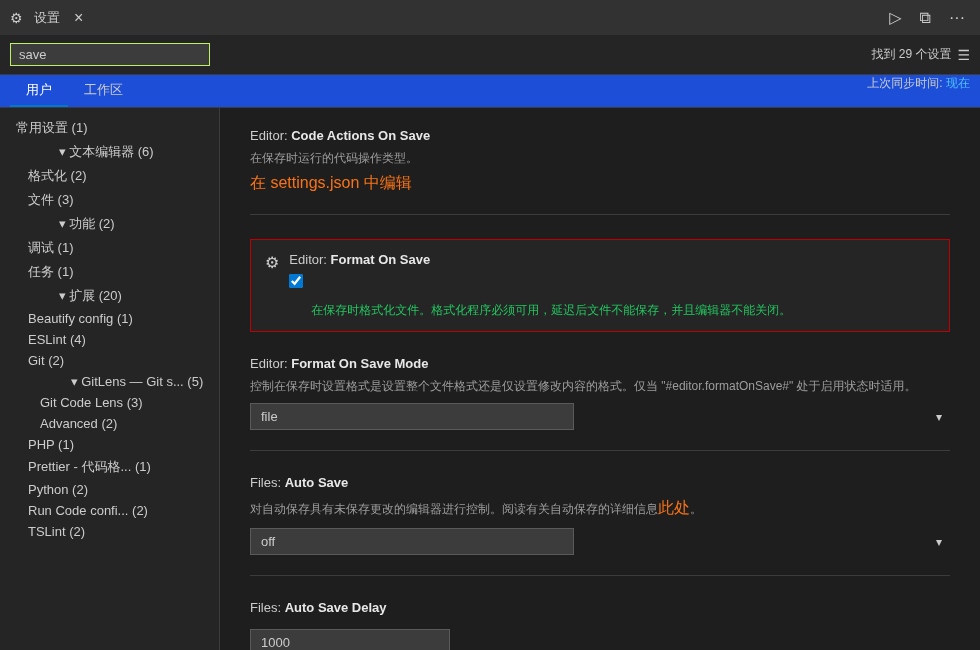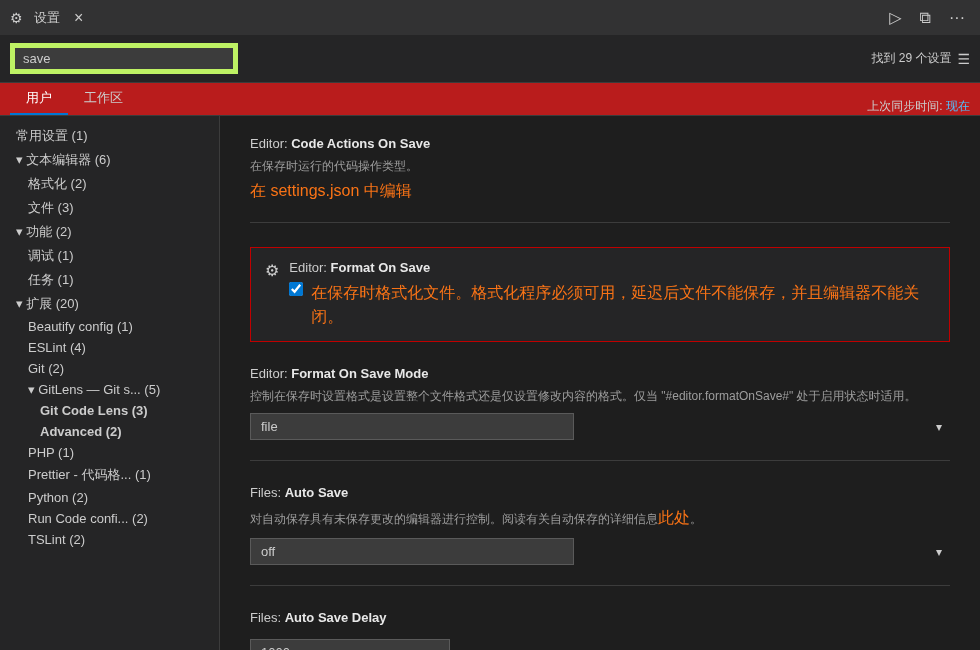--- a/index.html
+++ b/index.html
@@ -63,26 +63,26 @@
     .search-bar {
       background: #252526;
       padding: 8px 10px;
       display: flex;
       align-items: center;
       justify-content: space-between;
       flex-shrink: 0;
       border-bottom: 1px solid #3c3c3c;
     }
     .search-input-wrapper {
-      border: 5px solid #bef264;
+      border: 1px solid #bef264;
       background: #3c3c3c;
       display: flex;
       align-items: center;
       padding: 3px 8px;
-      width: 228px;
+      width: 200px;
     }
     .search-input {
       background: transparent;
       border: none;
       color: #cccccc;
       font-size: 13px;
       outline: none;
       width: 100%;
     }
     .search-results {
@@ -94,23 +94,23 @@
       text-align: right;
     }
     .filter-icon {
       cursor: pointer;
       color: #cccccc;
       font-size: 14px;
     }
 
     
     .tabs-bar {
-      background: #b91c1c;
-      display: flex;
-      align-items: flex-end;
+      background: #1d4ed8;
+      display: flex;
+      align-items: flex-start;
       justify-content: space-between;
       padding: 0 10px;
       flex-shrink: 0;
       border-bottom: 1px solid #3c3c3c;
     }
     .tabs-left {
       display: flex;
     }
     .tab {
       padding: 6px 16px;
@@ -156,27 +156,27 @@
       padding: 3px 16px;
       cursor: pointer;
       color: #cccccc;
       font-size: 13px;
       white-space: nowrap;
     }
     .sidebar-item.group-header {
       display: flex;
       align-items: center;
       gap: 4px;
+      margin-left: 43px;
     }
     .sidebar-item.child {
       padding-left: 28px;
     }
     .sidebar-item.child2 {
       padding-left: 40px;
-      font-weight: bold;
     }
 
     
     .content {
       flex: 1;
       overflow-y: auto;
       padding: 20px 30px;
       background: #1e1e1e;
     }
     .content::-webkit-scrollbar { width: 8px; }
@@ -239,23 +239,24 @@
     .checkbox-wrapper {
       margin-top: 1px;
     }
     .checkbox {
       width: 14px;
       height: 14px;
       accent-color: #0078d4;
       cursor: pointer;
     }
     .checkbox-label {
-      font-size: 16px;
-      color: #f97316;
+      font-size: 12px;
+      color: #22c55e;
       line-height: 1.5;
+      margin-top: 28px;
     }
 
     
     .dropdown-wrapper {
       position: relative;
       margin-top: 8px;
     }
     .dropdown {
       background: #3c3c3c;
       border: 1px solid #5a5a5a;

